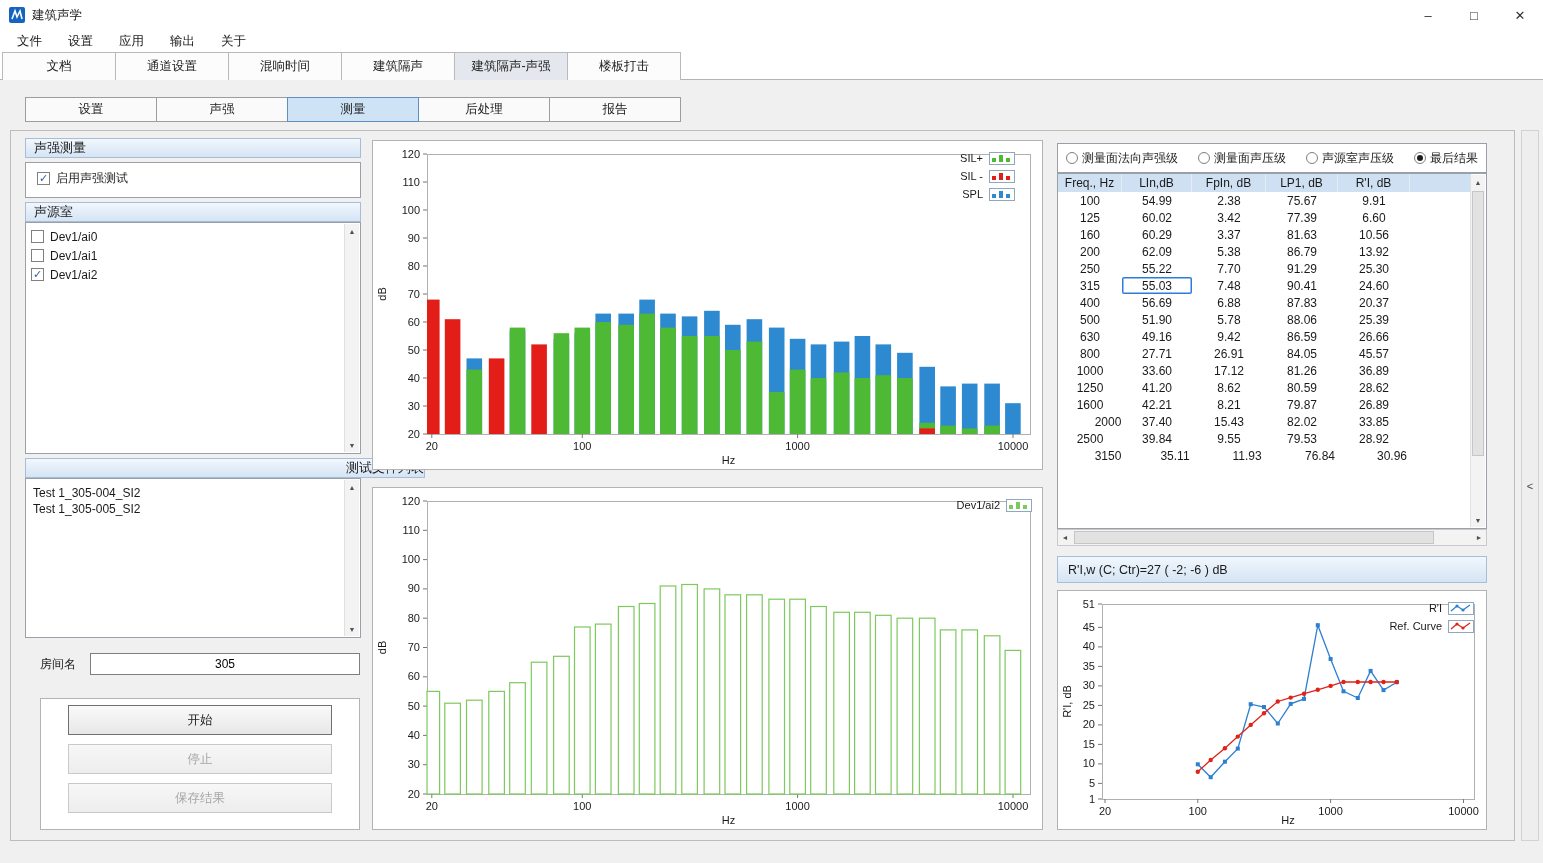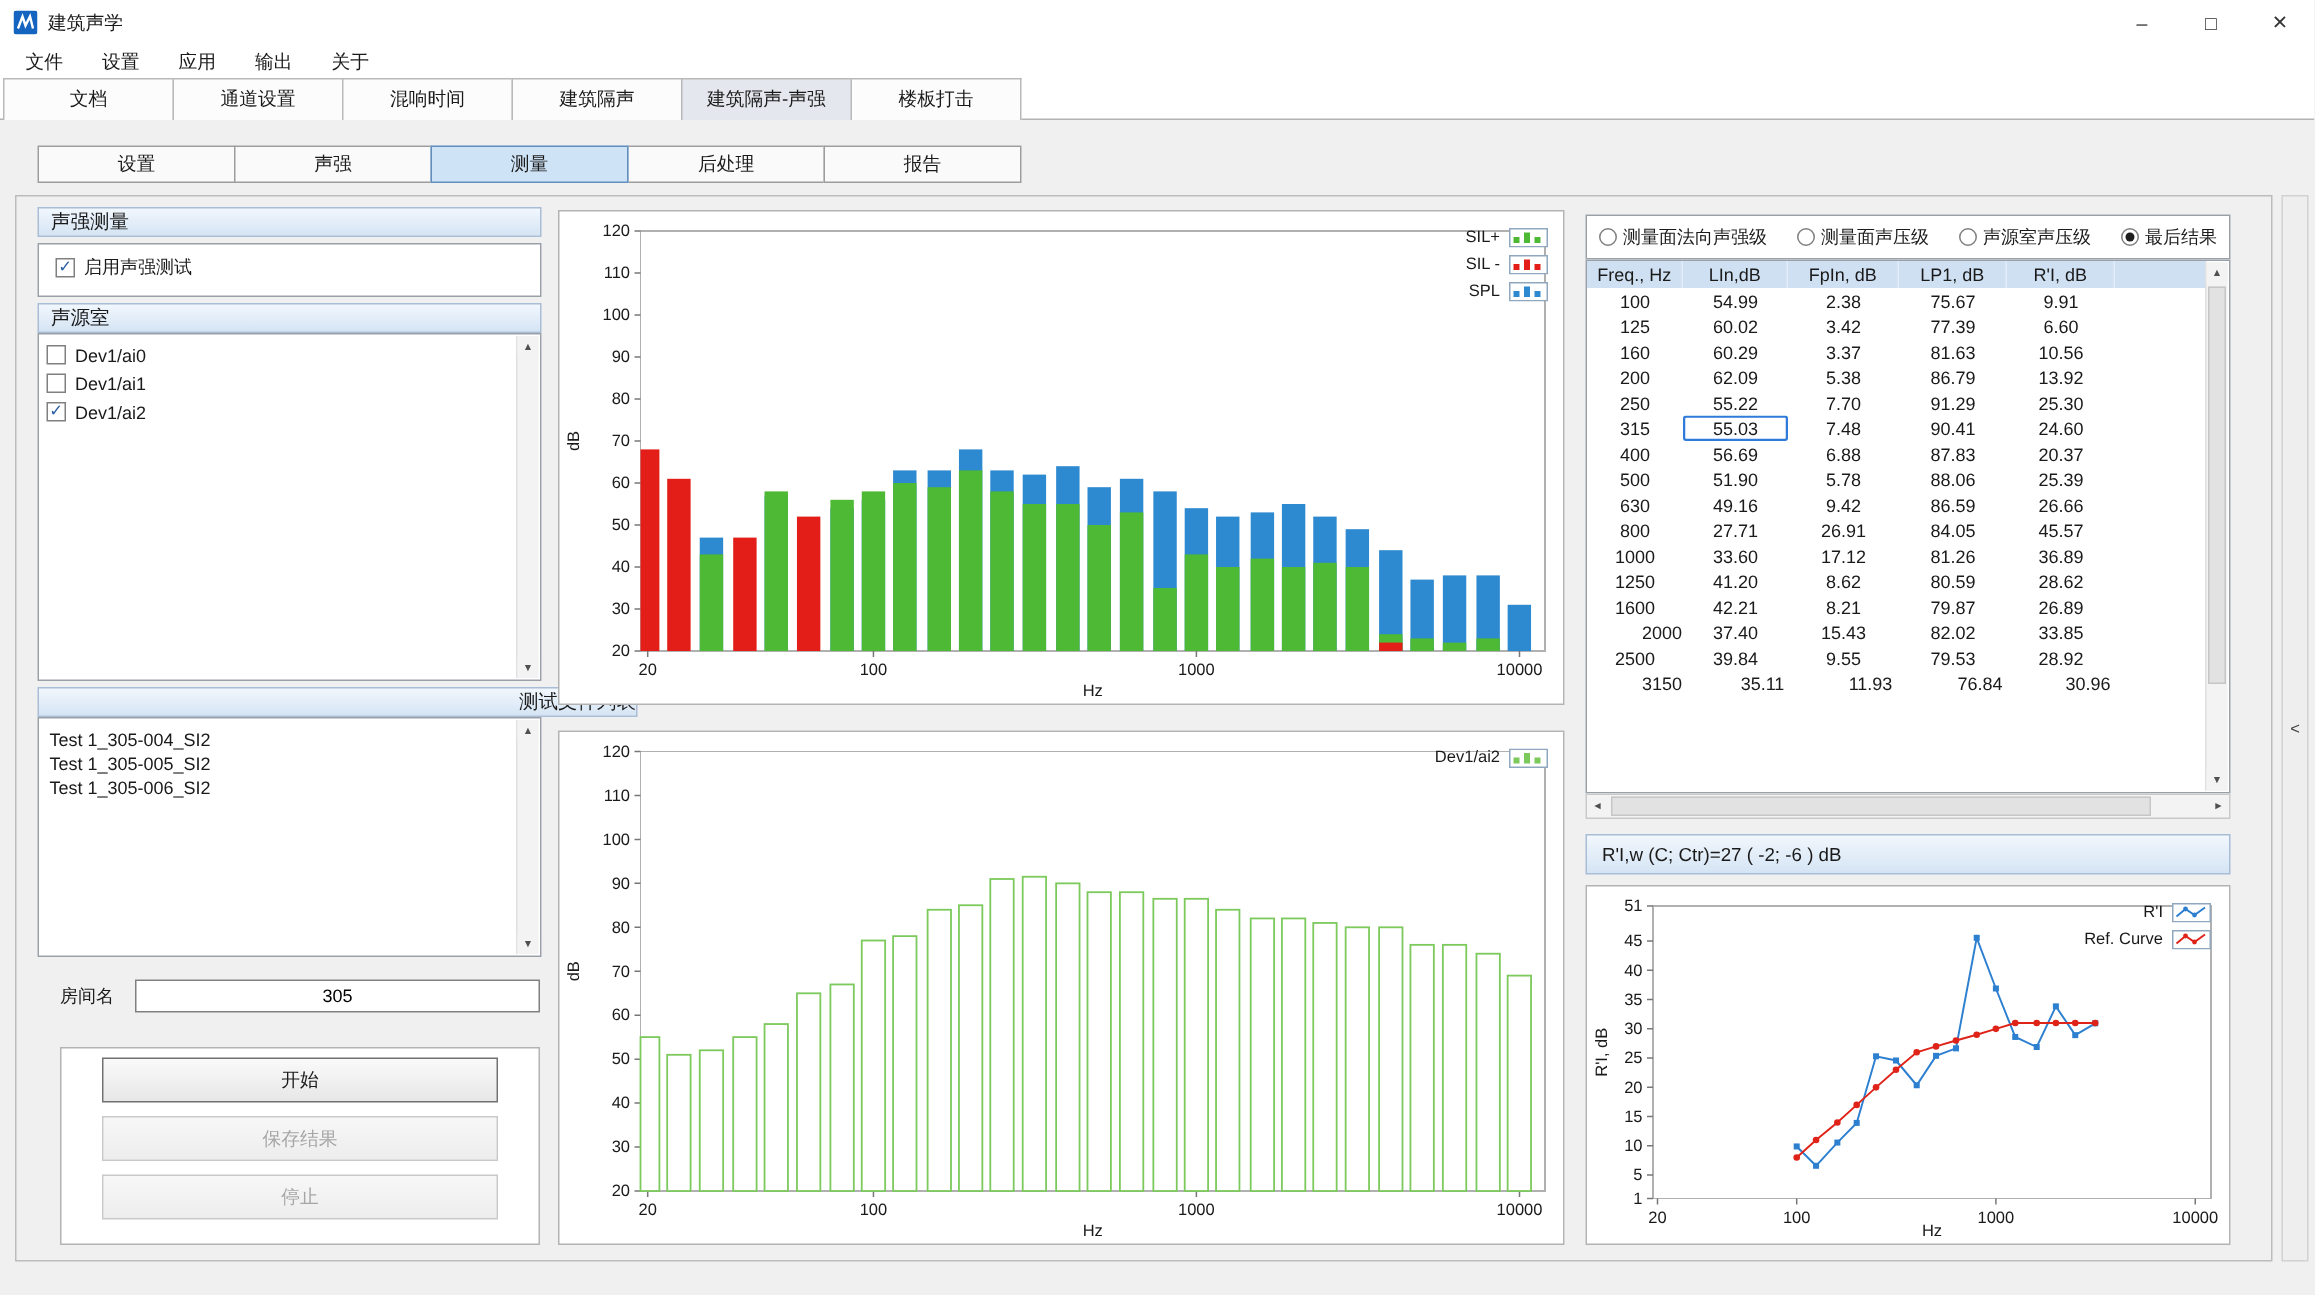--- a/index.html
+++ b/index.html
@@ -146,37 +146,36 @@
 </div>
 
 <div class="section-header" style="left:25px;top:458px;width:400px;justify-content:flex-end;">
     <span>测试文件列表</span>
   </div>
 
 <div class="white-box" style="left:25px;top:478px;width:336px;height:160px;">
   <div style="padding-top:6px;">
       <div class="file-row">Test 1_305-004_SI2</div>
       <div class="file-row">Test 1_305-005_SI2</div>
-      <div class="file-row">Test 1_305-006_SI2</div>
     </div>
   <div class="vscroll">
     <div class="sarrow up">▲</div>
     <div class="sarrow down">▼</div>
   </div>
 </div>
 
 <div class="room-row">
   <span class="room-label">房间名</span>
   <input class="room-input" value="305" style="">
 </div>
 
 <div class="btn-group">
   <div class="btn">开始</div>
+  <div class="btn disabled">停止</div>
   <div class="btn disabled">保存结果</div>
-  <div class="btn disabled">停止</div>
 </div>
 
 <div class="chart-box" style="left:372px;top:140px;width:671px;height:330px;">
   <svg viewBox="0 0 669 328" width="669" height="328">
       <rect x="54" y="13" width="603" height="280" fill="#fff" stroke="#b0b0b0" shape-rendering="crispEdges"></rect>
       <line x1="50" x2="54" y1="293.0" y2="293.0" stroke="#777"></line>
       <text class="tk" x="47" y="296.5" text-anchor="end">20</text>
       <line x1="50" x2="54" y1="265.0" y2="265.0" stroke="#777"></line>
       <text class="tk" x="47" y="268.5" text-anchor="end">30</text>
       <line x1="50" x2="54" y1="237.0" y2="237.0" stroke="#777"></line>
@@ -253,21 +252,21 @@
       <rect x="546.4" y="281.8" width="15.6" height="11.2" fill="#4eb934"></rect>
       <rect x="567.3" y="284.6" width="15.6" height="8.4" fill="#4eb934"></rect>
       <rect x="588.9" y="287.4" width="15.6" height="5.6" fill="#4eb934"></rect>
       <rect x="611.3" y="284.6" width="15.6" height="8.4" fill="#4eb934"></rect>
       <rect x="54.0" y="158.6" width="12.6" height="134.4" fill="#e31e18"></rect>
       <rect x="71.8" y="178.2" width="15.6" height="114.8" fill="#e31e18"></rect>
       <rect x="115.8" y="217.4" width="15.6" height="75.6" fill="#e31e18"></rect>
       <rect x="158.3" y="203.4" width="15.6" height="89.6" fill="#e31e18"></rect>
       <rect x="546.4" y="287.4" width="15.6" height="5.6" fill="#e31e18"></rect>
     </svg>
-  <div class="legend" style="top:10px;right:10px;justify-content:center;">
+  <div class="legend" style="top:10px;right:27px;justify-content:center;">
     <div class="legend-row">
       <span class="legend-label">SIL+</span>
       <span class="legend-icon">
           <svg width="26" height="13" viewBox="0 0 26 13">
             <rect x="0.5" y="0.5" width="25" height="12" fill="#fff" stroke="#8fa8c0"></rect>
             <rect x="3" y="6" width="4" height="4" fill="#4eb934"></rect>
             <rect x="10" y="3" width="4" height="7" fill="#4eb934"></rect>
             <rect x="17" y="6" width="4" height="4" fill="#4eb934"></rect>
           </svg>
         </span>

